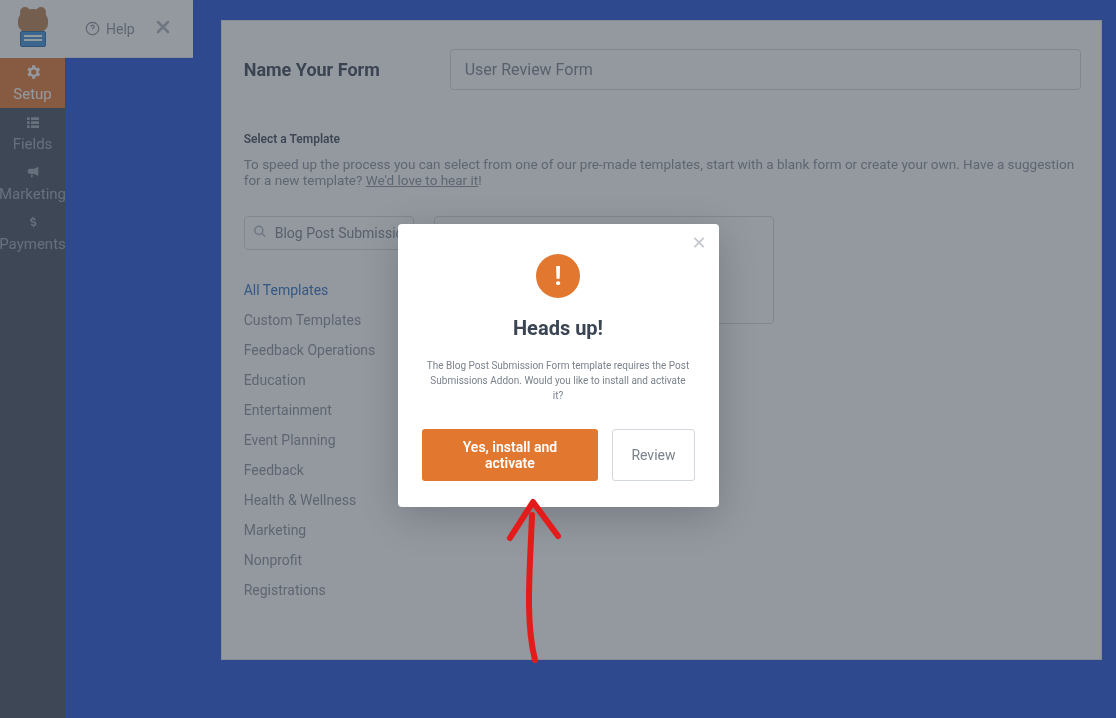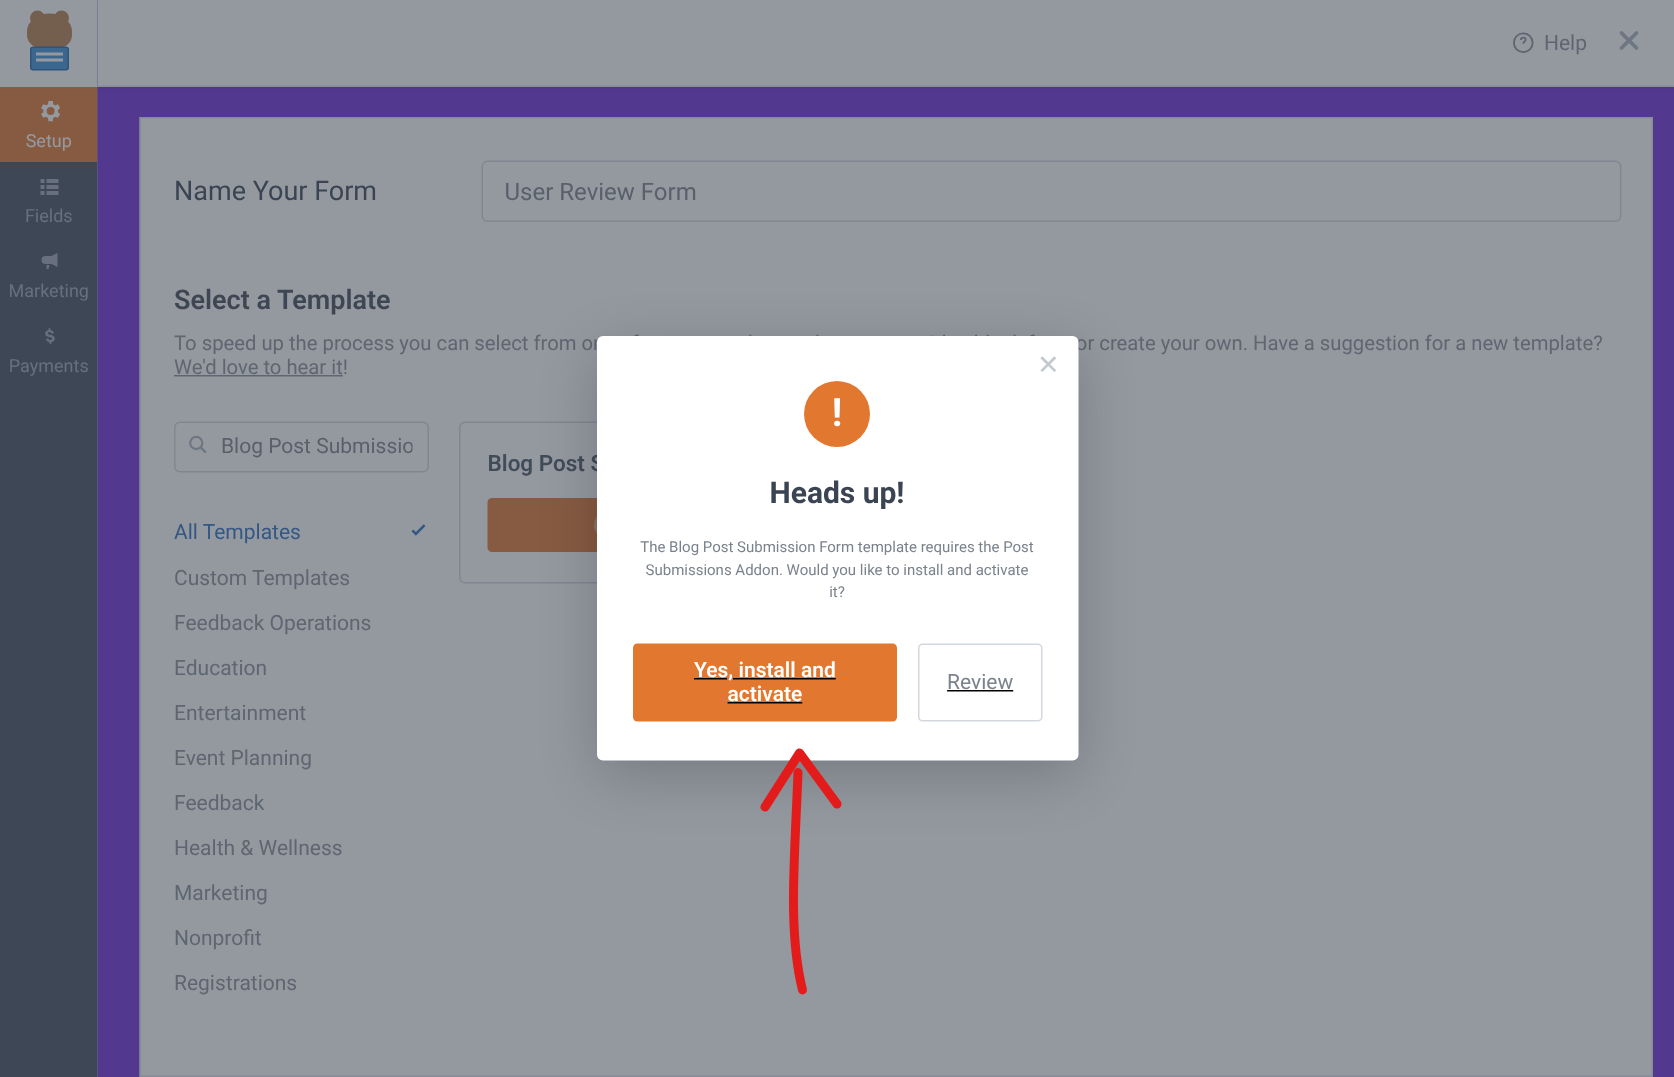--- a/index.html
+++ b/index.html
@@ -11,40 +11,40 @@
     .left-nav { width: 65px; background: #3f4b5b; display: flex; flex-direction: column; align-items: center; flex-shrink: 0; }
     .logo-box { width: 65px; height: 58px; background: #fff; display:flex; align-items:center; justify-content:center;}
     .logo-inner { width: 40px; height: 40px; position: relative;}
     .bear-head { width: 30px; height:24px; background:#b97c4a; border-radius: 50% 50% 40% 40%; position:absolute; top:0; left:5px;}
     .bear-ear-l, .bear-ear-r { width:10px; height:10px; background:#b97c4a; border-radius:50%; position:absolute; top:-2px;}
     .bear-ear-l{left:2px;} .bear-ear-r{right:2px;}
     .bear-form{ width:26px; height:16px; background:#3a8fd8; border:1px solid #2563a8; position:absolute; bottom:2px; left:7px; border-radius:2px;}
     .bear-form::before{content:""; position:absolute; top:3px; left:3px; right:3px; height:2px; background:#fff;}
     .bear-form::after{content:""; position:absolute; top:7px; left:3px; right:3px; height:2px; background:#fff;}
 
-    .nav-item { width: 65px; height: 50px; display: flex; flex-direction: column; align-items: center; justify-content: center; color: #9ba4b0; cursor: pointer; font-size: 12px; gap: 4px; }
+    .nav-item { width: 65px; height: 50px; display: flex; flex-direction: column; align-items: center; justify-content: center; color: #9ba4b0; cursor: pointer; font-size: 15px; gap: 4px; }
     .nav-item.active { background: #e27730; color: #fff; }
     .nav-icon { width: 20px; height: 18px; display:flex; align-items:center; justify-content:center; }
     .nav-icon svg { fill: currentColor; }
 
     
-    .main-col { flex: 1; display: flex; flex-direction: column; background: #6d28d9; }
+    .main-col { flex: 1; display: flex; flex-direction: row; background: #1d4ed8; }
     .top-bar { height: 58px; background: #fff; display: flex; align-items: center; justify-content: flex-end; padding: 0 20px; border-bottom: 1px solid #e3e6ea; gap: 18px; box-shadow: 0 1px 3px rgba(0,0,0,0.04);}
     .help-link { color: #888f97; font-size: 14px; display:flex; align-items:center; gap:6px; cursor:pointer;}
     .close-x { color: #aab1ba; cursor:pointer; }
     .close-x svg{ width:20px; height:20px; fill: currentColor;}
 
     
     .content-wrap { padding: 20px 14px 0 28px; flex:1; overflow:hidden;}
     .panel { background: #fff; border: 1px solid #dfe3e8; height: 640px; padding: 28px 16px;}
     .form-name-row { display: flex; align-items: center; gap: 70px; margin-bottom: 42px; padding-left: 6px; padding-right:4px;}
-    .form-name-label { font-size: 18px; font-weight: 400; color: #3a4452; }
+    .form-name-label { font-size: 18px; font-weight: 700; color: #3a4452; }
     .form-name-input { flex: 1; border: 1px solid #d3d8de; border-radius: 4px; padding: 10px 14px; font-size: 16px; color: #7a828c; background:#fff;}
 
-    .template-heading { font-size: 18px; font-weight: 600; color: #404854; margin-bottom: 10px; padding-left:6px;}
+    .template-heading { font-size: 12px; font-weight: 600; color: #404854; margin-bottom: 10px; padding-left:6px;}
     .template-sub { font-size: 13.5px; color: #888f97; padding-left:6px; margin-bottom: 28px;}
     .template-sub a { color: #888f97; text-decoration: underline; cursor:pointer;}
 
     .template-body { display: flex; gap: 20px; padding-left:6px;}
 
     .template-sidebar { width: 170px; flex-shrink:0;}
     .search-wrap { position: relative; margin-bottom: 24px;}
     .search-input { width: 100%; border: 1px solid #d3d8de; border-radius: 4px; padding: 8px 10px 8px 30px; font-size: 14px; color: #7a828c;}
     .search-icon-s { position:absolute; left:9px; top:50%; transform:translateY(-50%); color:#aab1ba;}
 
@@ -59,21 +59,21 @@
     .template-btn{ width:160px; height:36px; background:#e27730; border:none; border-radius:3px; display:flex; align-items:center; justify-content:center;}
     .spinner{ width:18px; height:18px; border:2px solid rgba(255,255,255,0.4); border-top-color:#fff; border-radius:50%;}
 
     
     .overlay { position: absolute; inset: 0; background: rgba(60,70,82,0.55); z-index: 100; display:flex; align-items:flex-start; justify-content:center; padding-top:224px;}
     .modal { width: 321px; background: #fff; border-radius: 4px; padding: 30px 24px 26px; position:relative; box-shadow: 0 10px 40px rgba(0,0,0,0.2);}
     .modal-close { position:absolute; top:8px; right:12px; color:#c4c9cf; cursor:pointer; font-size:18px;}
     .modal-icon { width:44px; height:44px; background:#e27730; border-radius:50%; margin: 0 auto 18px; display:flex; align-items:center; justify-content:center; color:#fff; font-weight:700; font-size:26px;}
     .modal-title{ text-align:center; font-size:20px; font-weight:700; color:#3a4452; margin-bottom:18px;}
     .modal-text{ text-align:center; font-size:10px; color:#7a828c; line-height:1.5; margin-bottom:26px; padding: 0 4px;}
-    .modal-actions{ display:flex; justify-content:flex-end; gap:14px;text-decoration:underline;}
+    .modal-actions{ display:flex; justify-content:flex-end; gap:14px;}
     .btn-primary{ background:#e27730; color:#fff; border:none; border-radius:3px; padding:10px 16px; font-size:14px; font-weight:600; cursor:pointer;}
     .btn-secondary{ background:#fff; color:#7a828c; border:1px solid #d3d8de; border-radius:3px; padding:10px 18px; font-size:14px; cursor:pointer;}
 
     
     .arrow-svg { position:absolute; top: 480px; left: 480px; z-index:200; pointer-events:none;}
   </style>
 </head>
 <body>
 
 <div class="app-shell">

